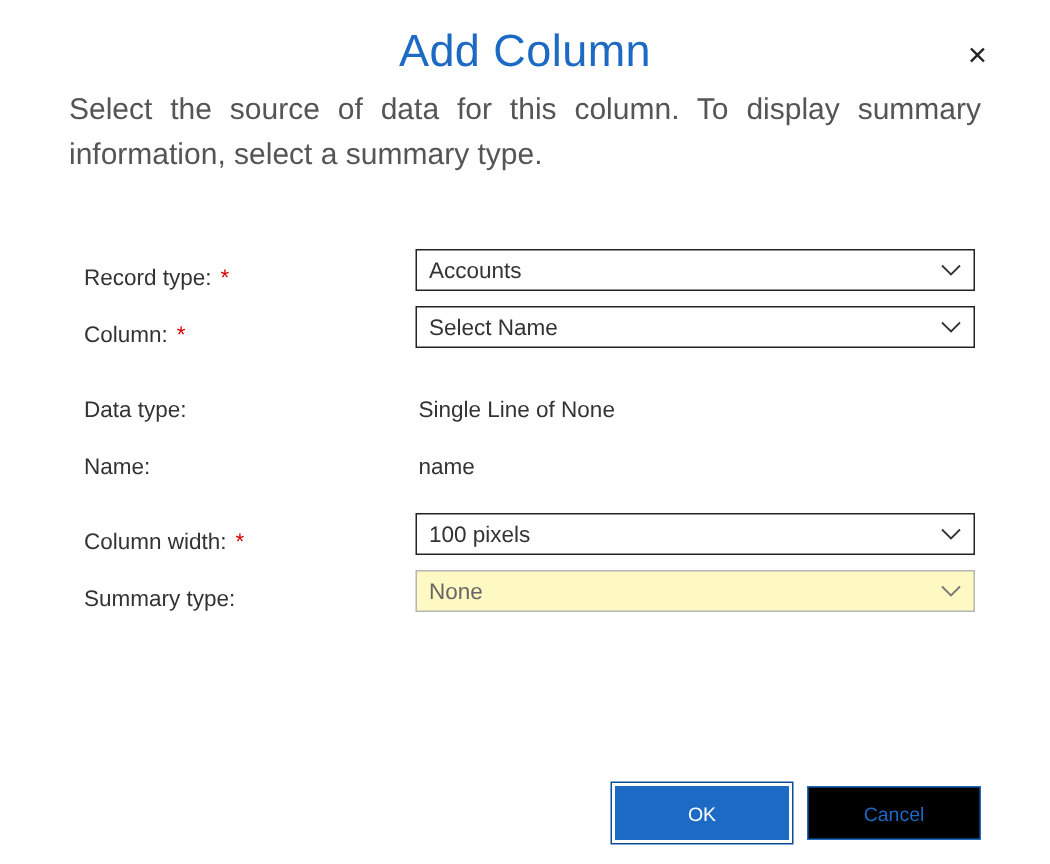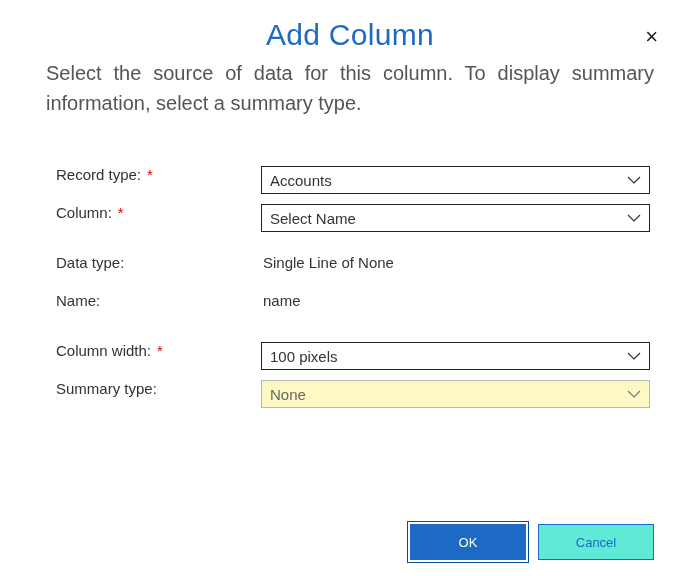--- a/index.html
+++ b/index.html
@@ -42,21 +42,21 @@
     line-height: 1.5;
     text-align: justify;
     margin-bottom: 48px;
   }
   .form {
     padding-left: 10px;
     padding-right: 4px;
   }
   .form-row {
     display: flex;
-    align-items: flex-start;
+    align-items: flex-end;
     margin-bottom: 10px;
     min-height: 28px;
   }
   .form-row.gap-above {
     margin-top: 22px;
   }
   .label-col {
     width: 205px;
     font-size: 15px;
     color: #333;
@@ -65,20 +65,21 @@
   }
   .req {
     color: #d40000;
     margin-left: 6px;
     font-size: 15px;
   }
   .value-col {
     flex: 1;
     font-size: 15px;
     color: #333;
+    margin-left: 16px;
   }
   .select {
     position: relative;
     width: 100%;
     height: 28px;
     border: 1px solid #222222;
     background: #ffffff;
     display: flex;
     align-items: center;
     padding: 0 28px 0 8px;
@@ -122,21 +123,21 @@
     cursor: pointer;
   }
   .btn-primary {
     background: #1d6ac4;
     color: #ffffff;
     border: 1px solid #1d6ac4;
     outline: 1px solid #0a4e9b;
     outline-offset: 2px;
   }
   .btn-secondary {
-    background: #5eead4;
+    background: #000000;
     color: #1d6ac4;
     border: 1px solid #1d6ac4;
   }
 </style>
 </head>
 <body>
 
 <div class="dialog">
 
   <div class="close-btn">

